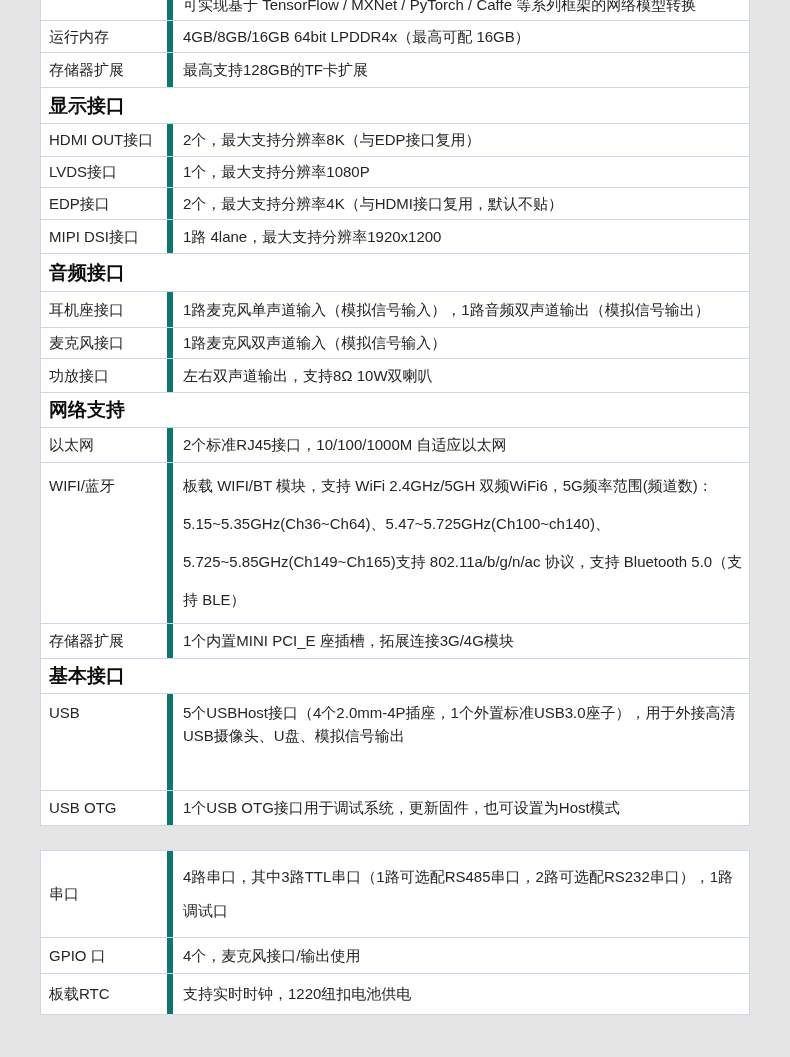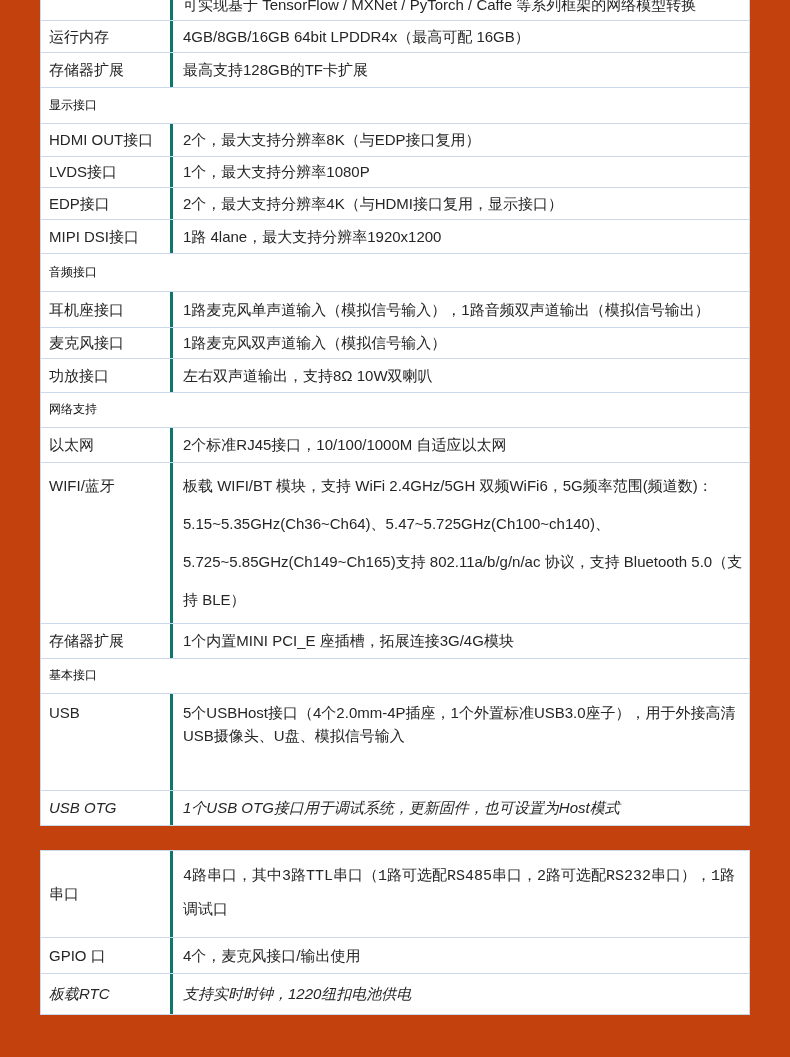--- a/index.html
+++ b/index.html
@@ -1,68 +1,68 @@
 <!DOCTYPE html>
 <html><head>
 <meta charset="utf-8">
 <style>
   * { margin:0; padding:0; box-sizing:border-box; }
   html,body { background:#ffffff; }
   .page {
     position:relative;
     width:790px; height:1057px;
-    background:#c2410c;
+    background:#e5e5e5;
     overflow:hidden;
     font-family:"Liberation Sans","DejaVu Sans",sans-serif;
     color:#262626;
     font-size:15px;
   }
   .spec-table {
     margin-left:40px;
     width:710px;
     border:1px solid #cbd8ea;
     background:#ffffff;
   }
   .t1 { margin-top:-31px; }
   .t2 { margin-top:24px; }
   .row {
     display:grid;
     grid-template-columns:132px 1fr;
     border-bottom:1px solid #cbd8ea;
   }
-  .spec-table .row:last-child { border-bottom:none;font-style:italic; }
+  .spec-table .row:last-child { border-bottom:none; }
   .row.section { grid-template-columns:1fr; }
   .cell {
     display:flex;
     align-items:center;
     line-height:1.45;
   }
   .label {
     padding-left:8px;
     padding-right:4px;
-    border-right:3px solid #0f766e;
+    border-right:6px solid #0f766e;
   }
   .row.section .label { border-right:none; }
   .content {
     padding-left:10px;
     padding-right:6px;
   }
   .section .cell {
-    font-weight:normal;
-    font-size:12px;
+    font-weight:bold;
+    font-size:19px;
     color:#0d0d0d;
   }
   
   .r-clip .content { align-items:flex-end; padding-bottom:4px; }
   
   .r-wifi .cell { align-items:flex-start; line-height:38px; padding-top:4px; }
   
   .r-usb .cell { align-items:flex-start; line-height:23px; padding-top:7px; }
   
-  .r-serial .content { line-height:34px;font-family:Liberation Mono, monospace; }
+  .r-serial .content { line-height:34px; }
 </style>
 </head>
 <body>
 
 <div class="page">
 
   <div class="spec-table t1">
 
     <div class="row r-clip" style="height:51px">
       <div class="cell label">NPU</div>
@@ -90,21 +90,21 @@
       <div class="cell content">2个，最大支持分辨率8K（与EDP接口复用）</div>
     </div>
 
     <div class="row" style="height:31px">
       <div class="cell label">LVDS接口</div>
       <div class="cell content">1个，最大支持分辨率1080P</div>
     </div>
 
     <div class="row" style="height:32px">
       <div class="cell label">EDP接口</div>
-      <div class="cell content">2个，最大支持分辨率4K（与HDMI接口复用，显示接口）</div>
+      <div class="cell content">2个，最大支持分辨率4K（与HDMI接口复用，默认不贴）</div>
     </div>
 
     <div class="row" style="height:34px">
       <div class="cell label">MIPI DSI接口</div>
       <div class="cell content">1路 4lane，最大支持分辨率1920x1200</div>
     </div>
 
     <div class="row section" style="height:38px">
       <div class="cell label">音频接口</div>
     </div>
@@ -142,21 +142,21 @@
       <div class="cell label">存储器扩展</div>
       <div class="cell content">1个内置MINI PCI_E 座插槽，拓展连接3G/4G模块</div>
     </div>
 
     <div class="row section" style="height:35px">
       <div class="cell label">基本接口</div>
     </div>
 
     <div class="row r-usb" style="height:97px">
       <div class="cell label">USB</div>
-      <div class="cell content">5个USBHost接口（4个2.0mm-4P插座，1个外置标准USB3.0座子），用于外接高清USB摄像头、U盘、模拟信号输入</div>
+      <div class="cell content">5个USBHost接口（4个2.0mm-4P插座，1个外置标准USB3.0座子），用于外接高清USB摄像头、U盘、模拟信号输出</div>
     </div>
 
     <div class="row" style="height:34px">
       <div class="cell label">USB OTG</div>
       <div class="cell content">1个USB OTG接口用于调试系统，更新固件，也可设置为Host模式</div>
     </div>
 
   </div>
 
   <div class="spec-table t2">

